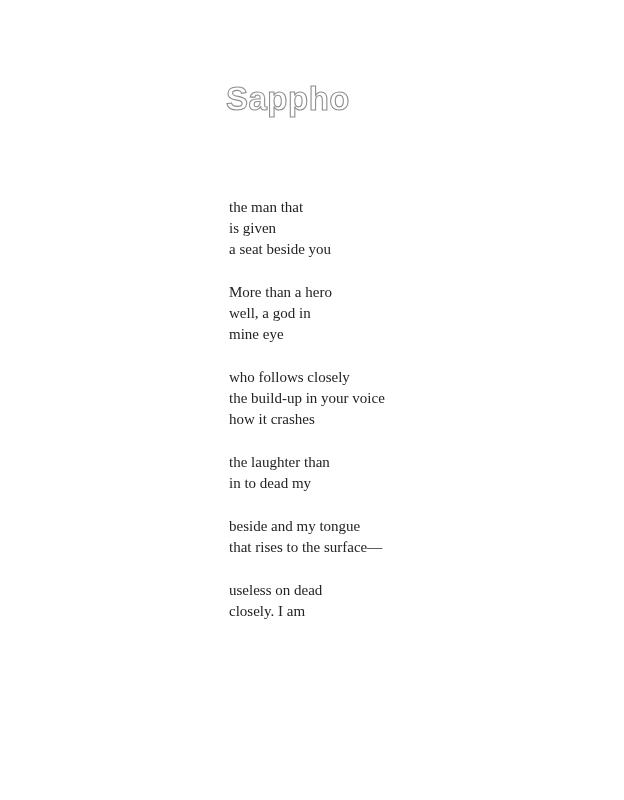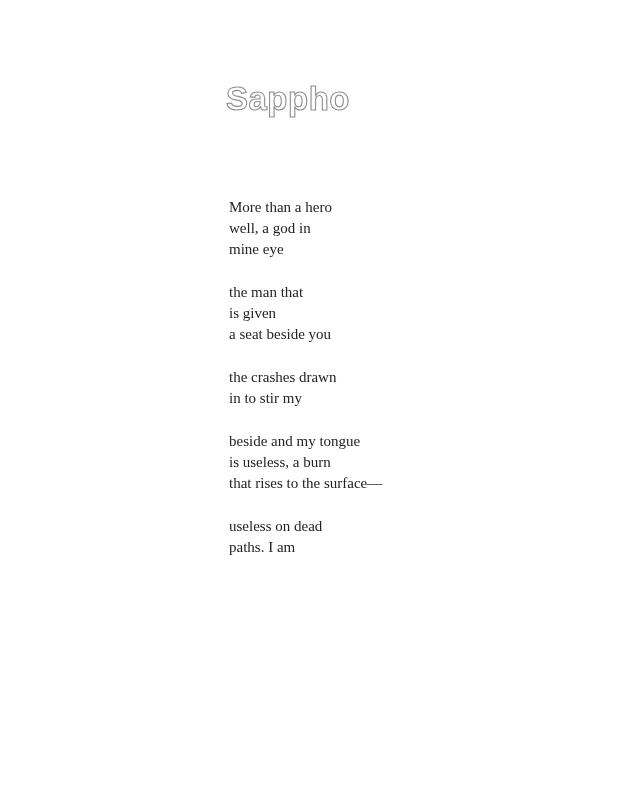--- a/index.html
+++ b/index.html
@@ -60,38 +60,42 @@
   }
 </style>
 </head>
 <body>
 
 <div class="page">
   <div class="title">Sappho</div>
 
   <div class="poem">
       <div class="stanza">
+        <div class="line">the man that</div>
+        <div class="line">is given</div>
+        <div class="line">a seat beside you</div>
+      </div>
+      <div class="stanza">
         <div class="line">More than a hero</div>
         <div class="line">well, a god in</div>
         <div class="line">mine eye</div>
       </div>
       <div class="stanza">
-        <div class="line">the man that</div>
-        <div class="line">is given</div>
-        <div class="line">a seat beside you</div>
+        <div class="line">who follows closely</div>
+        <div class="line">the build-up in your voice</div>
+        <div class="line">how it crashes</div>
       </div>
       <div class="stanza">
-        <div class="line">the crashes drawn</div>
-        <div class="line">in to stir my</div>
+        <div class="line">the laughter than</div>
+        <div class="line">in to dead my</div>
       </div>
       <div class="stanza">
         <div class="line">beside and my tongue</div>
-        <div class="line">is useless, a burn</div>
         <div class="line">that rises to the surface—</div>
       </div>
       <div class="stanza">
         <div class="line">useless on dead</div>
-        <div class="line">paths. I am</div>
+        <div class="line">closely. I am</div>
       </div>
     </div>
 
   <div class="page-number">83</div>
 </div>
 
 </body></html>

